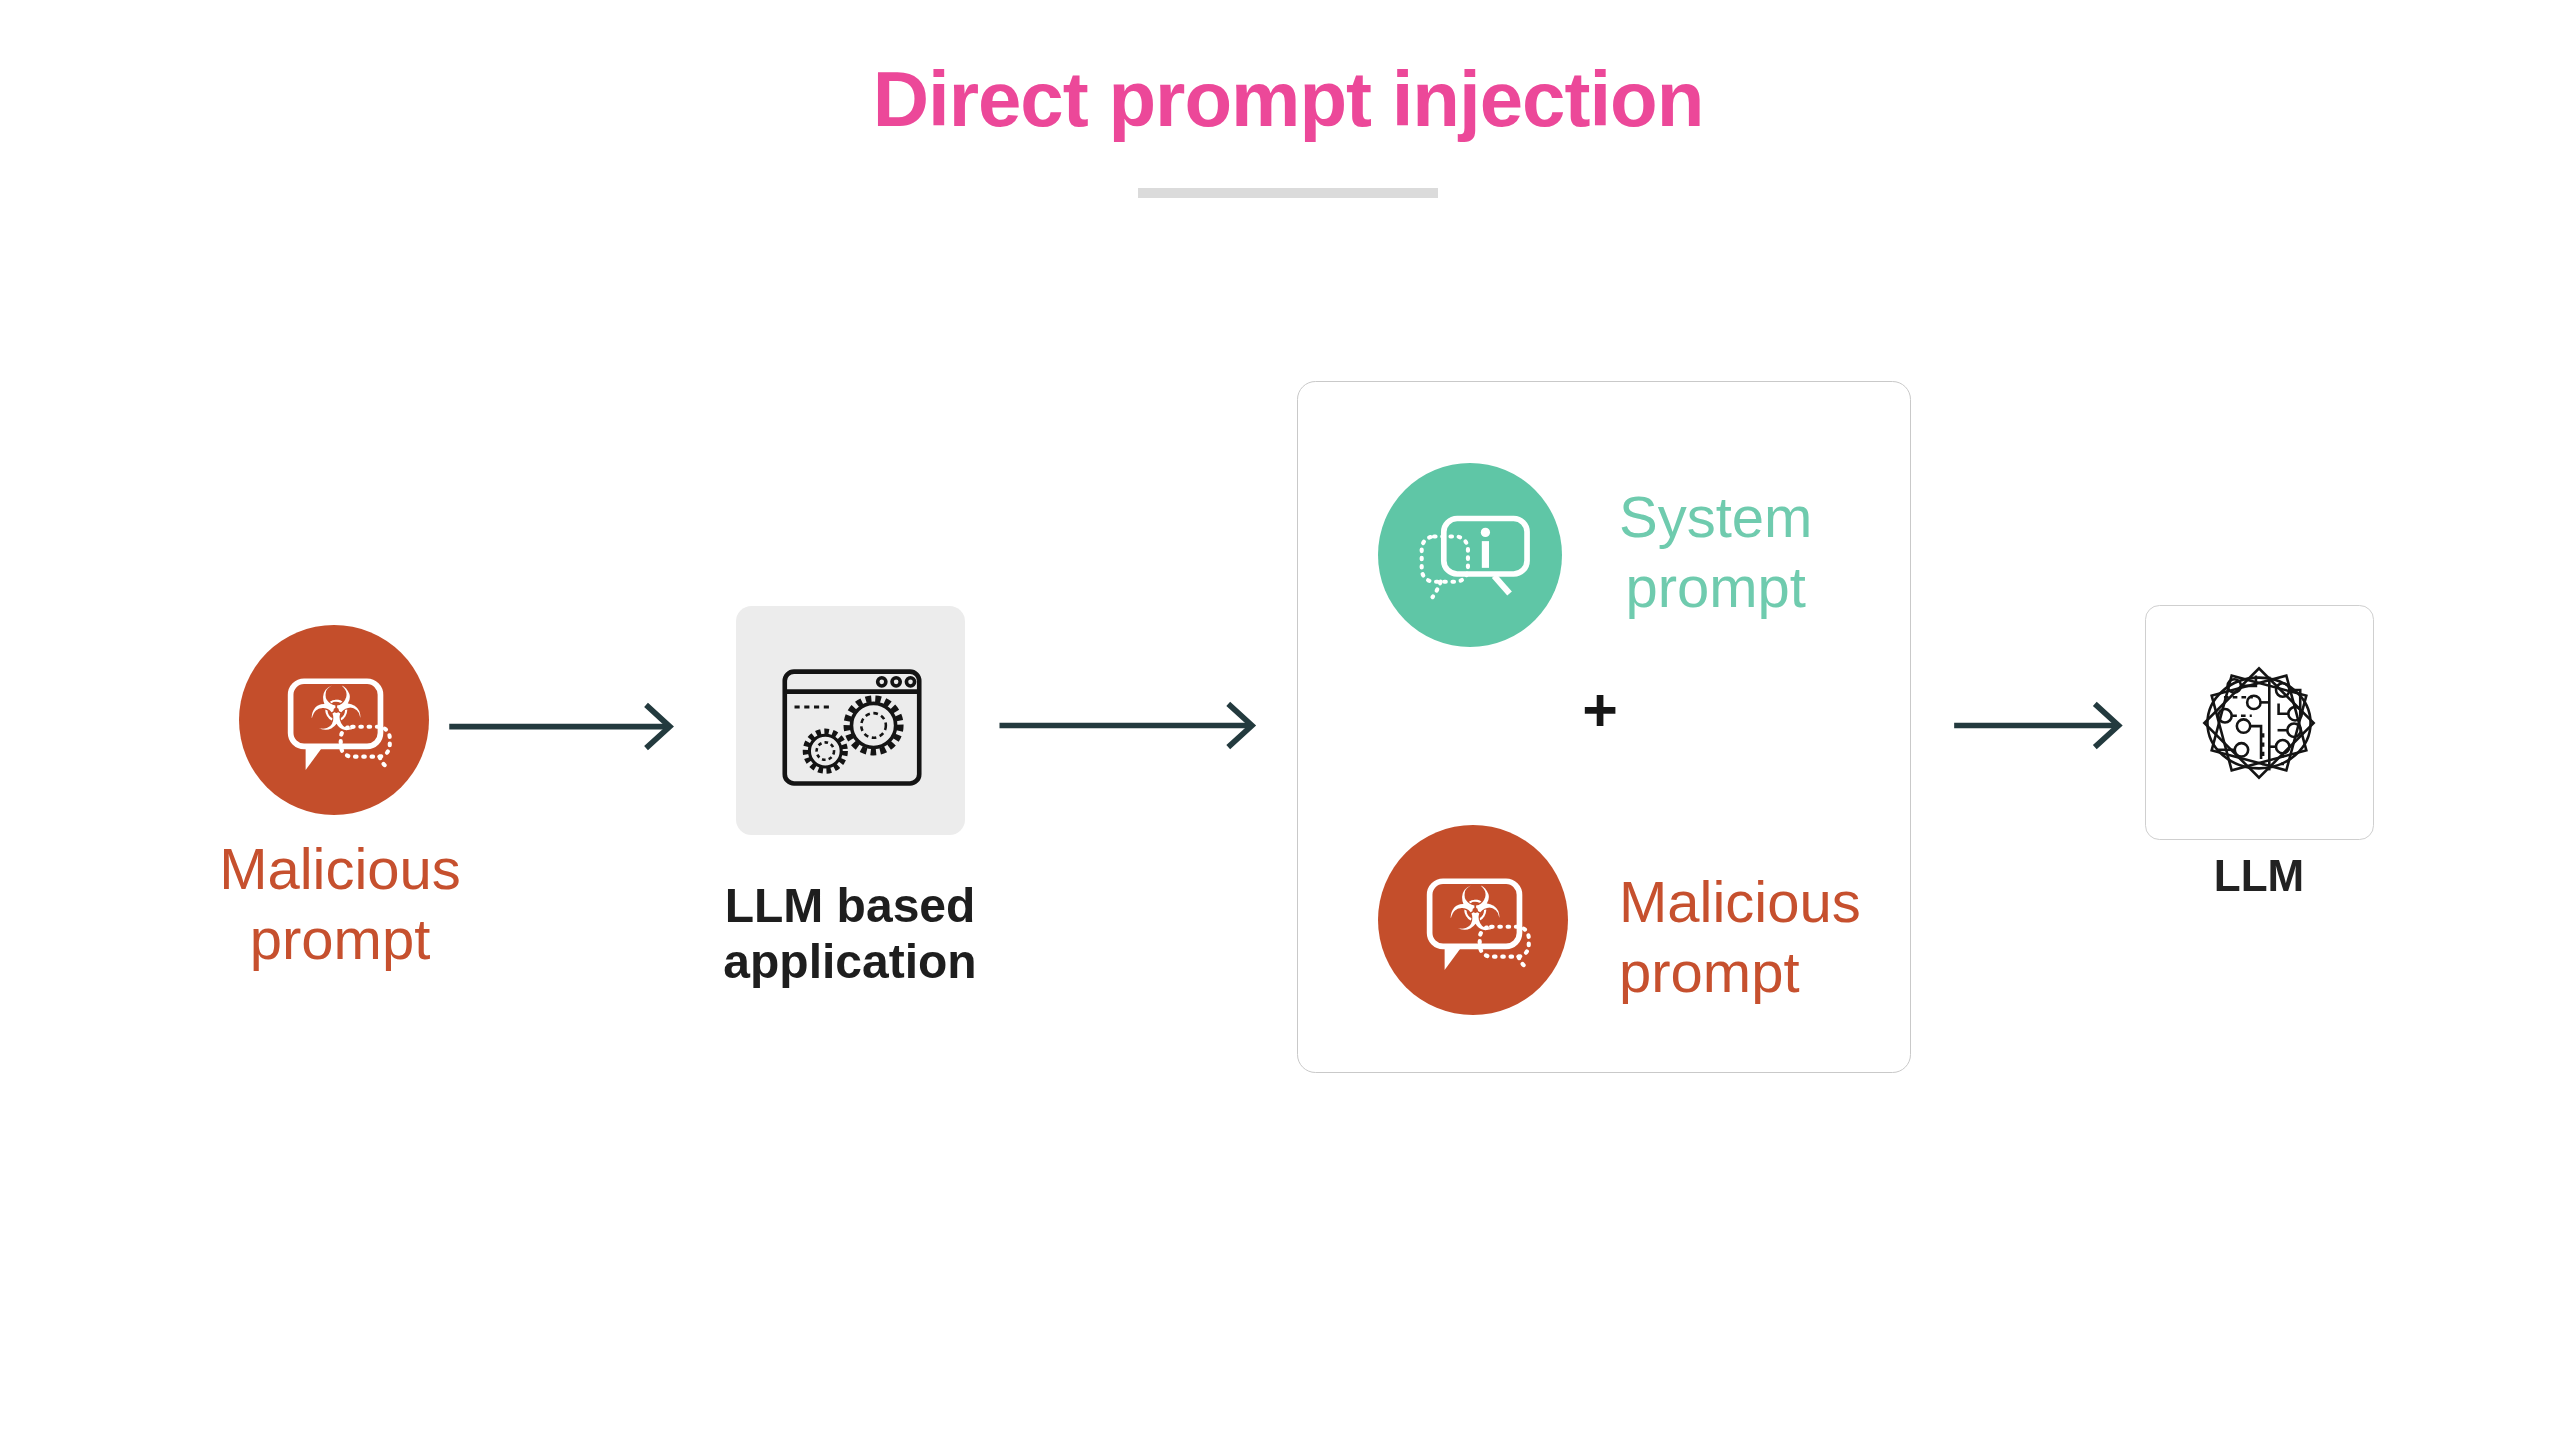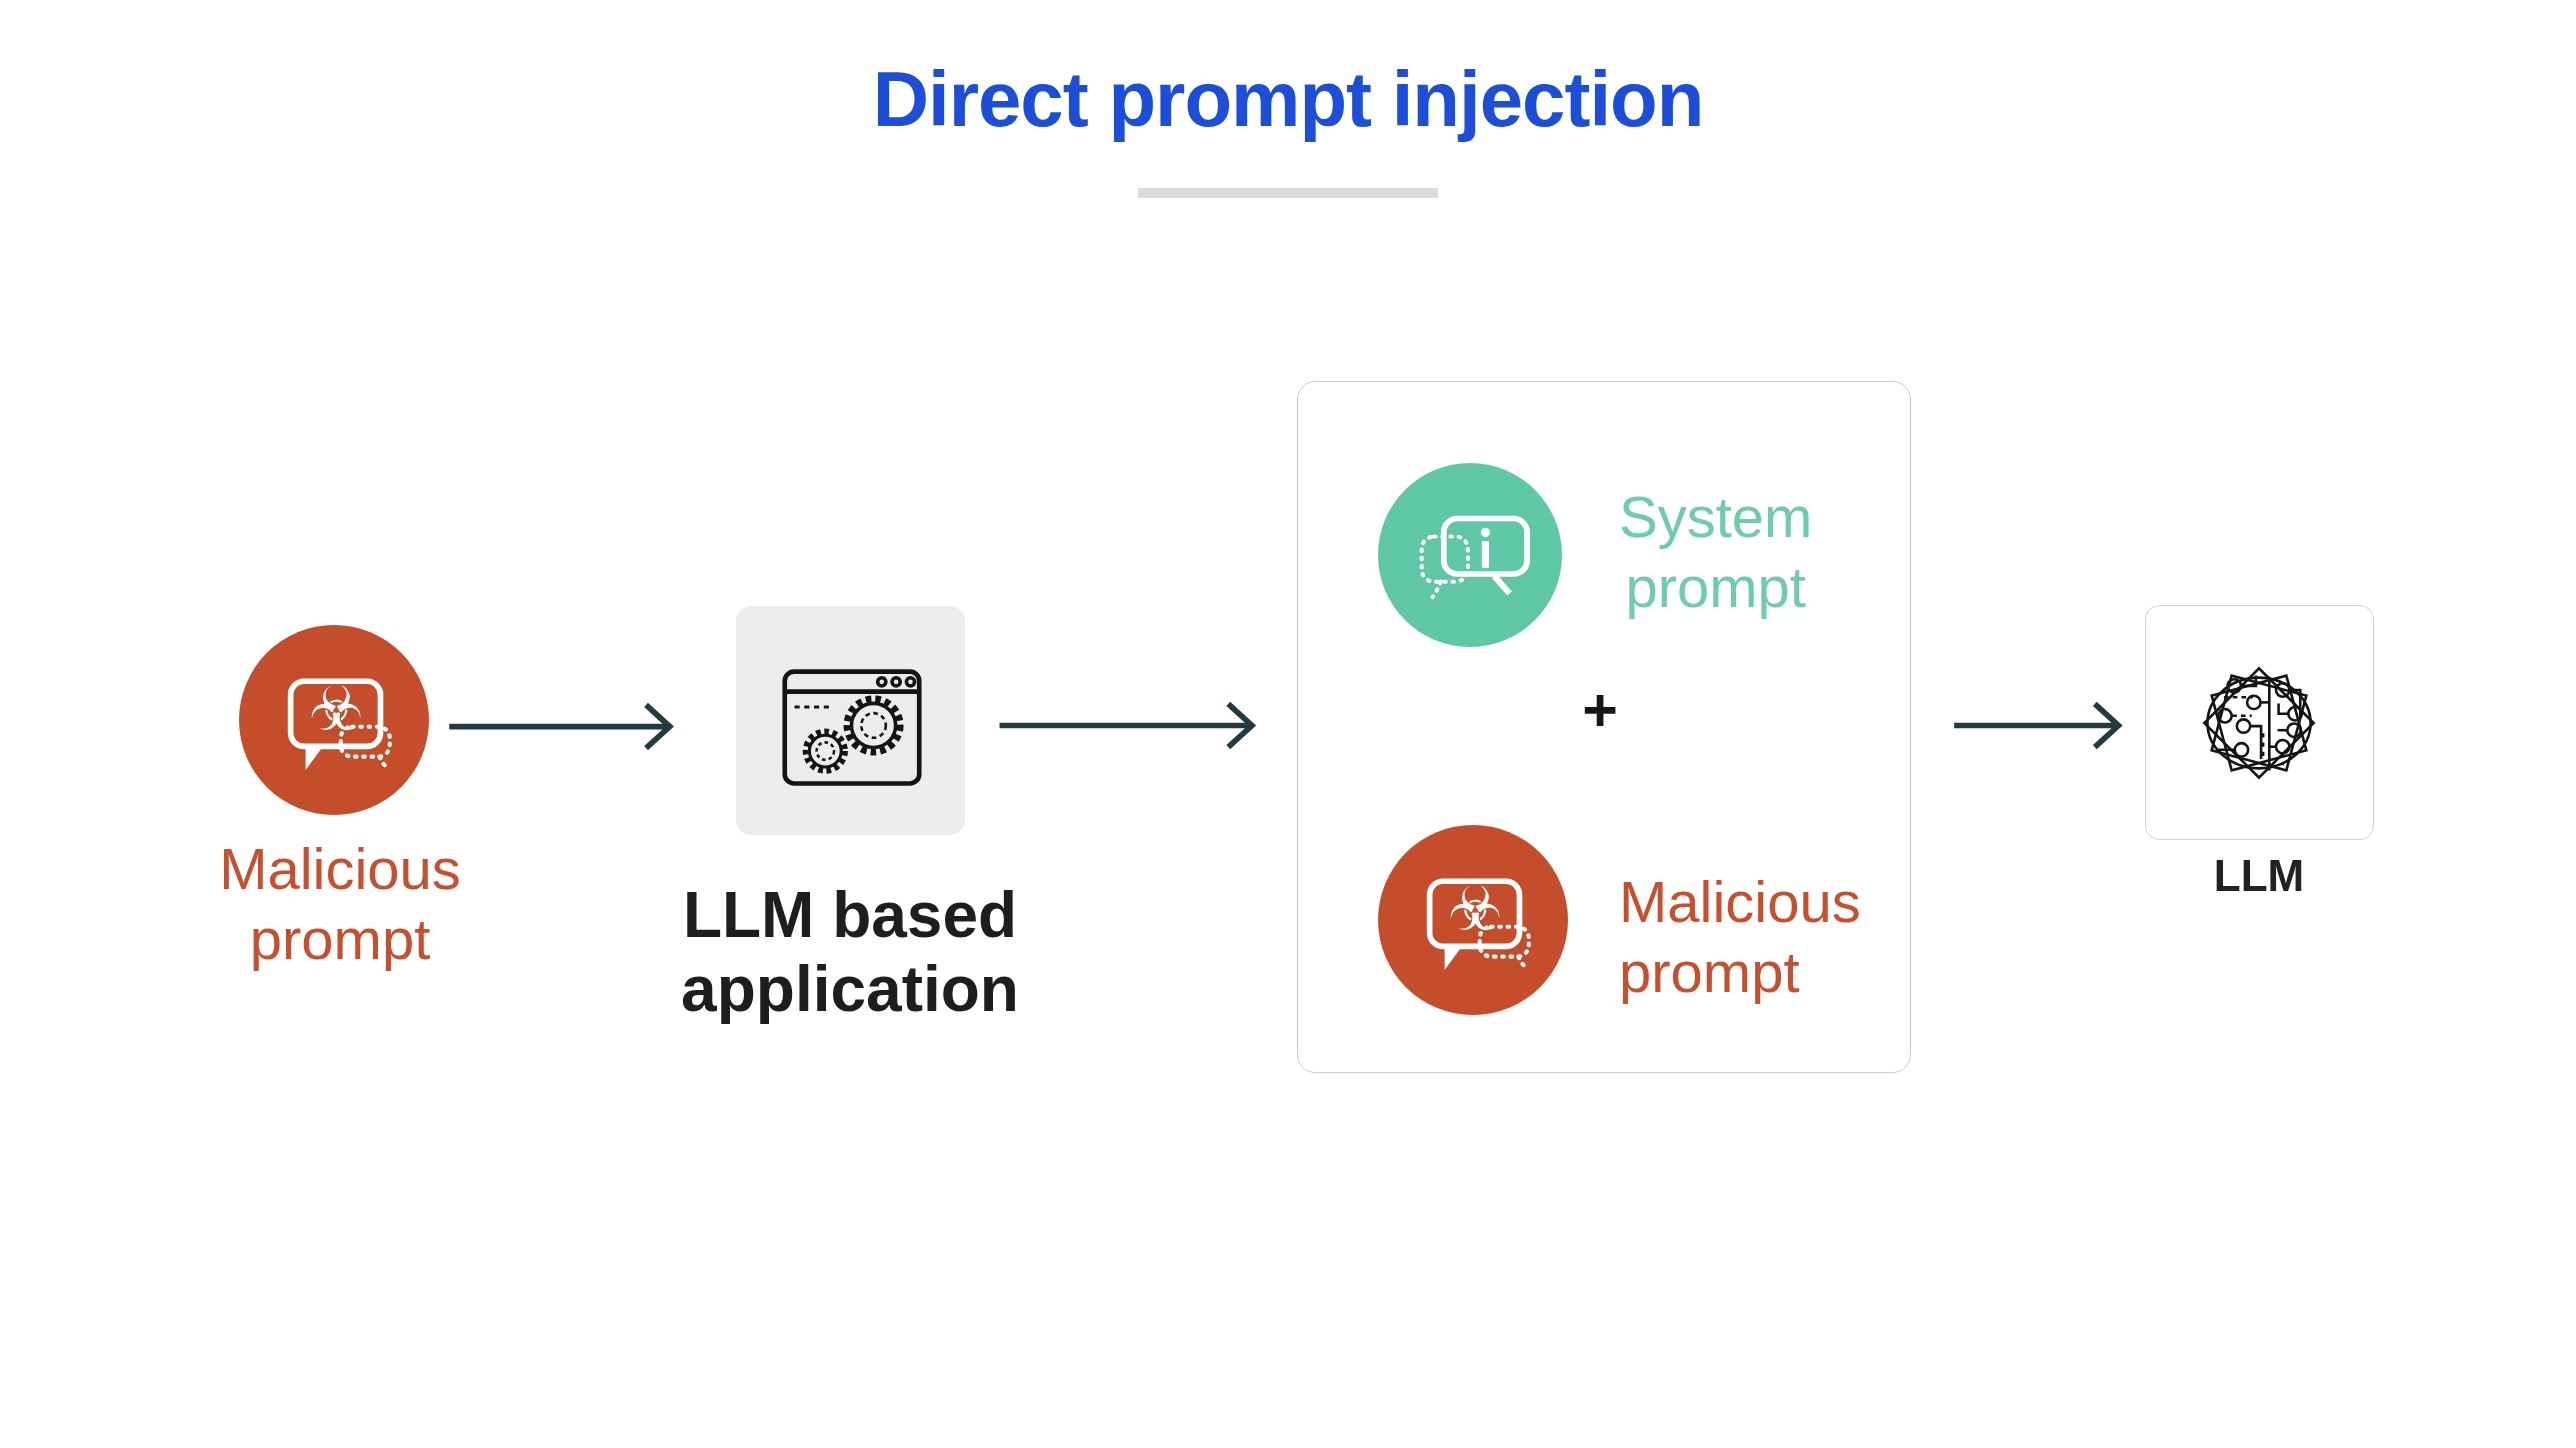--- a/index.html
+++ b/index.html
@@ -8,21 +8,21 @@
     height:1449px;
     background:#ffffff;
     overflow:hidden;
     font-family:"Liberation Sans", sans-serif;
   }
   .canvas{position:relative;width:2576px;height:1449px;background:#ffffff;}
 
   .title{
     position:absolute;left:0;top:60px;width:2576px;
     text-align:center;font-size:78px;font-weight:700;letter-spacing:-1px;
-    color:#1d4ed8;line-height:1;
+    color:#ec4899;line-height:1;
   }
   .title-underline{
     position:absolute;left:1138px;top:188px;width:300px;height:9.8px;
     background:#dbdbdb;
   }
 
   .circle{position:absolute;border-radius:50%;}
   .circle.orange{background:#c44e2b;}
   .circle.teal{background:#5fc6a6;}
   .circle svg{position:absolute;left:0;top:0;width:100%;height:100%;}
@@ -48,21 +48,21 @@
   }
   .llm-icon{position:absolute;left:48px;top:50px;width:130px;height:134px;}
 
   .label{white-space:pre-line;position:absolute;}
   .label.orange-text{color:#c6502e;font-size:58px;font-weight:500;line-height:1.2;}
   .label.teal-text{color:#6fcbae;font-size:58px;font-weight:500;line-height:1.2;text-align:center;}
   .label.center{text-align:center;}
   .label.dark-bold{color:#1e1e1e;font-weight:700;}
 
   .label-malicious-1{left:134px;top:834px;width:412px;}
-  .label-app{left:644px;top:878px;width:412px;font-size:64px;line-height:1.16;}
+  .label-app{left:644px;top:878px;width:412px;font-size:48px;line-height:1.16;}
   .label-system{left:1619px;top:482px;}
   .label-malicious-2{left:1619px;top:867px;}
   .label-llm{left:2130px;top:851px;width:258px;font-size:44px;color:#222222;}
 
   .plus-wrap{
     position:absolute;left:1569px;top:679px;width:62px;height:62px;
     display:flex;align-items:center;justify-content:center;
     font-size:61px;font-weight:600;color:#161616;line-height:1;
   }
 

